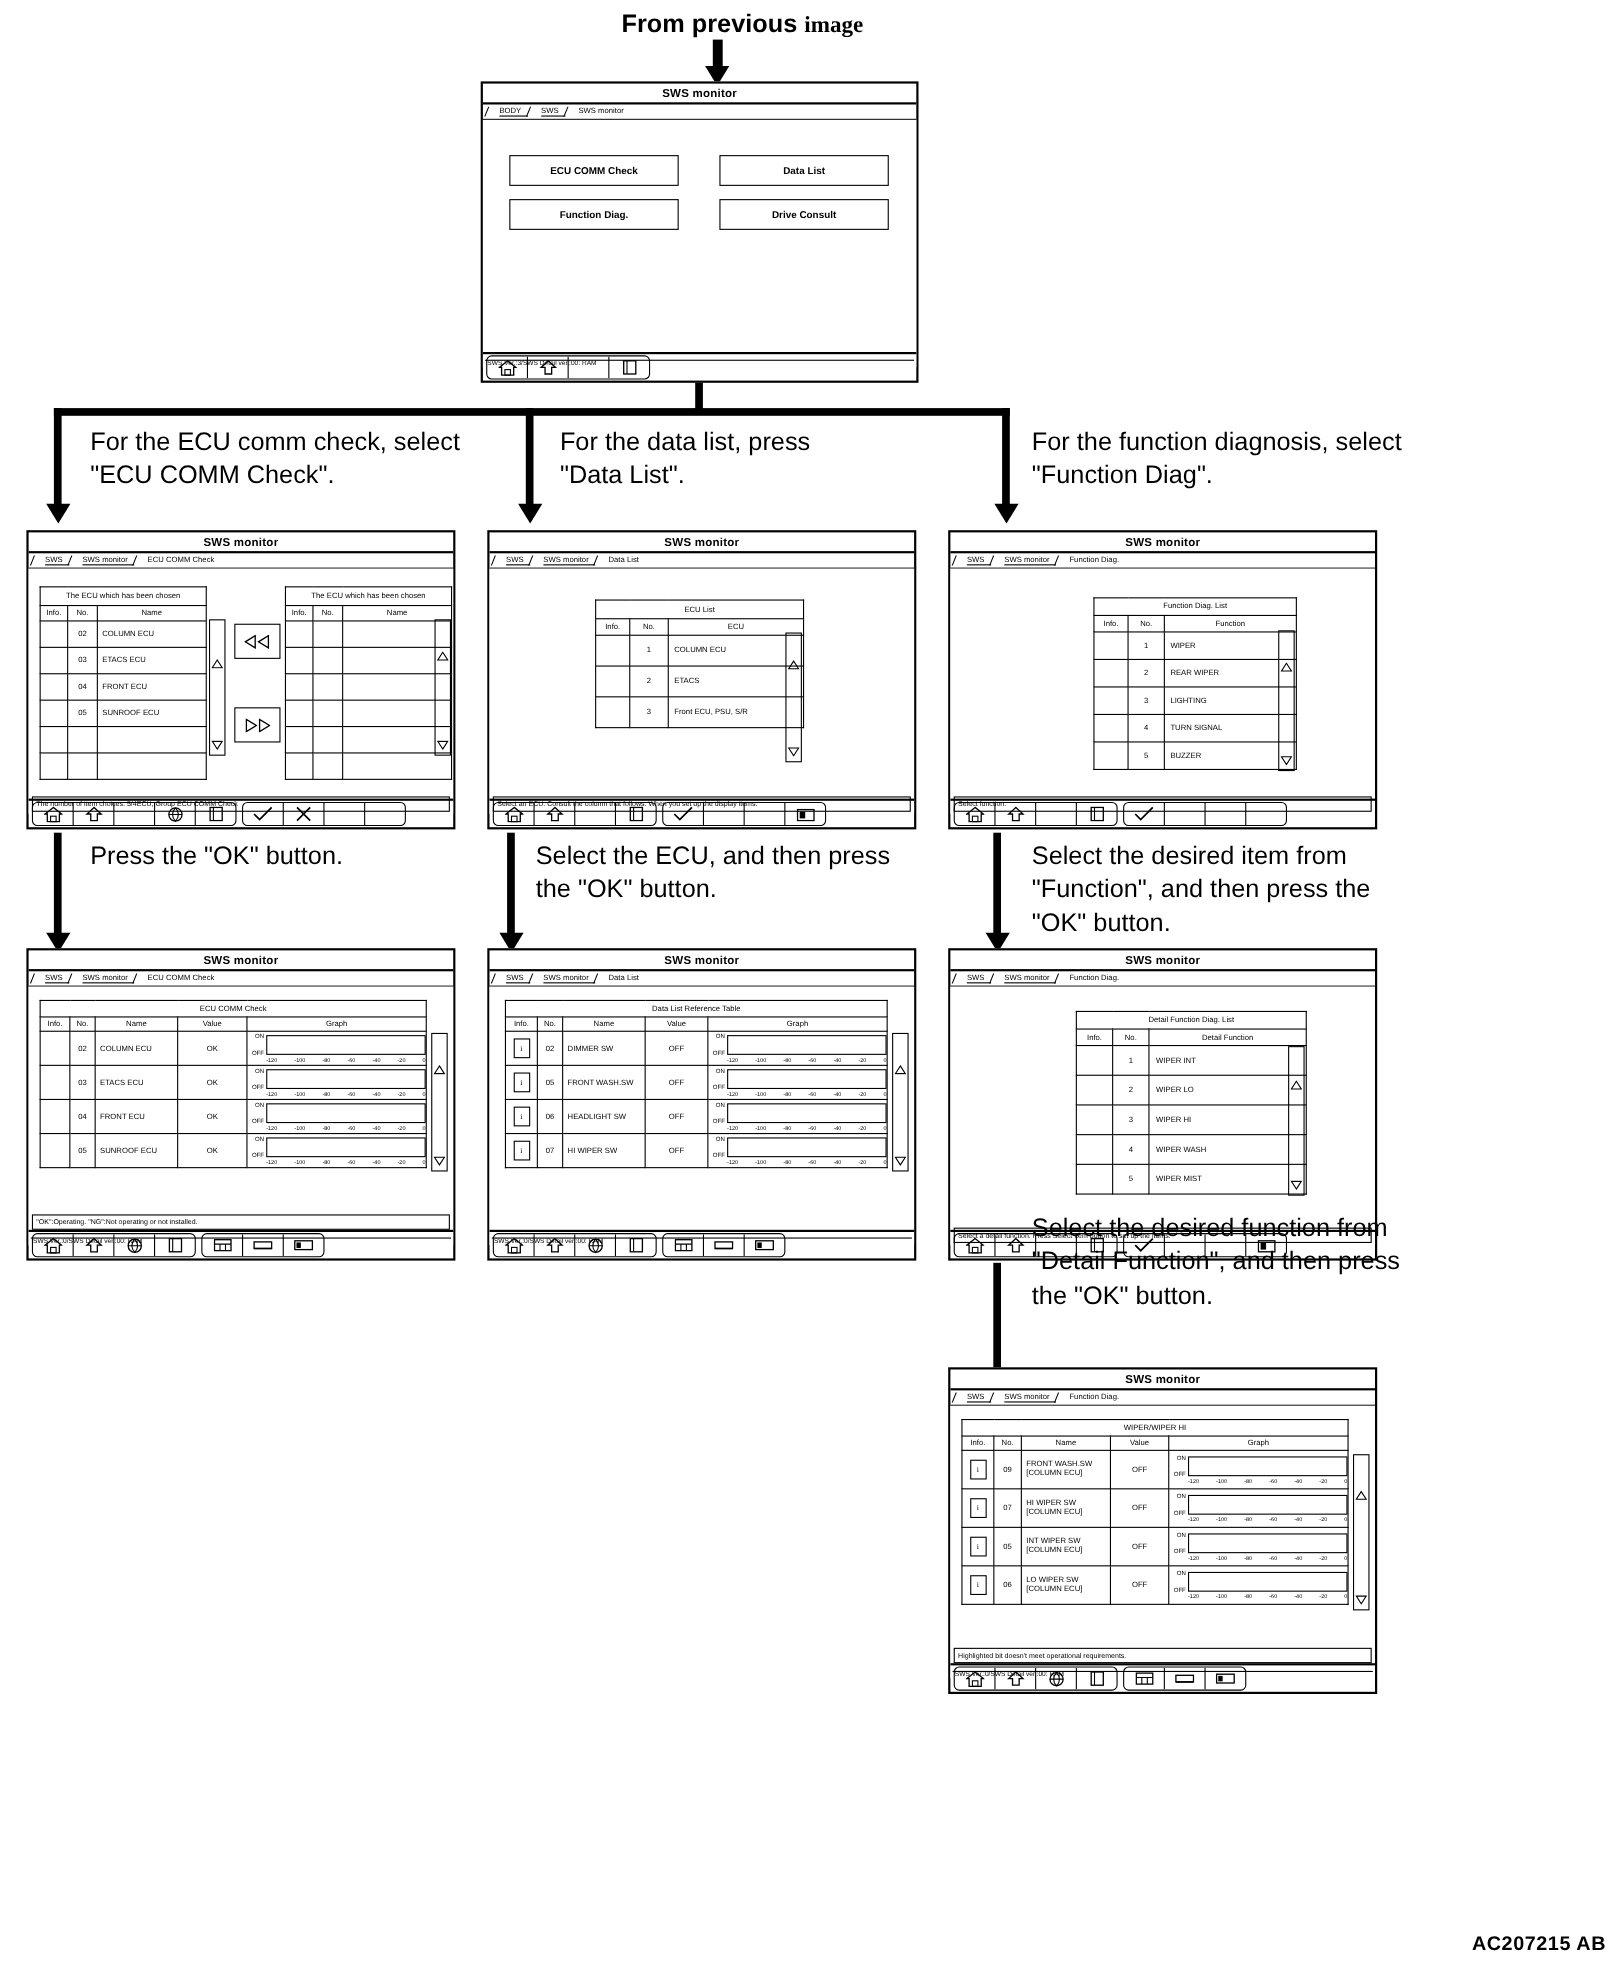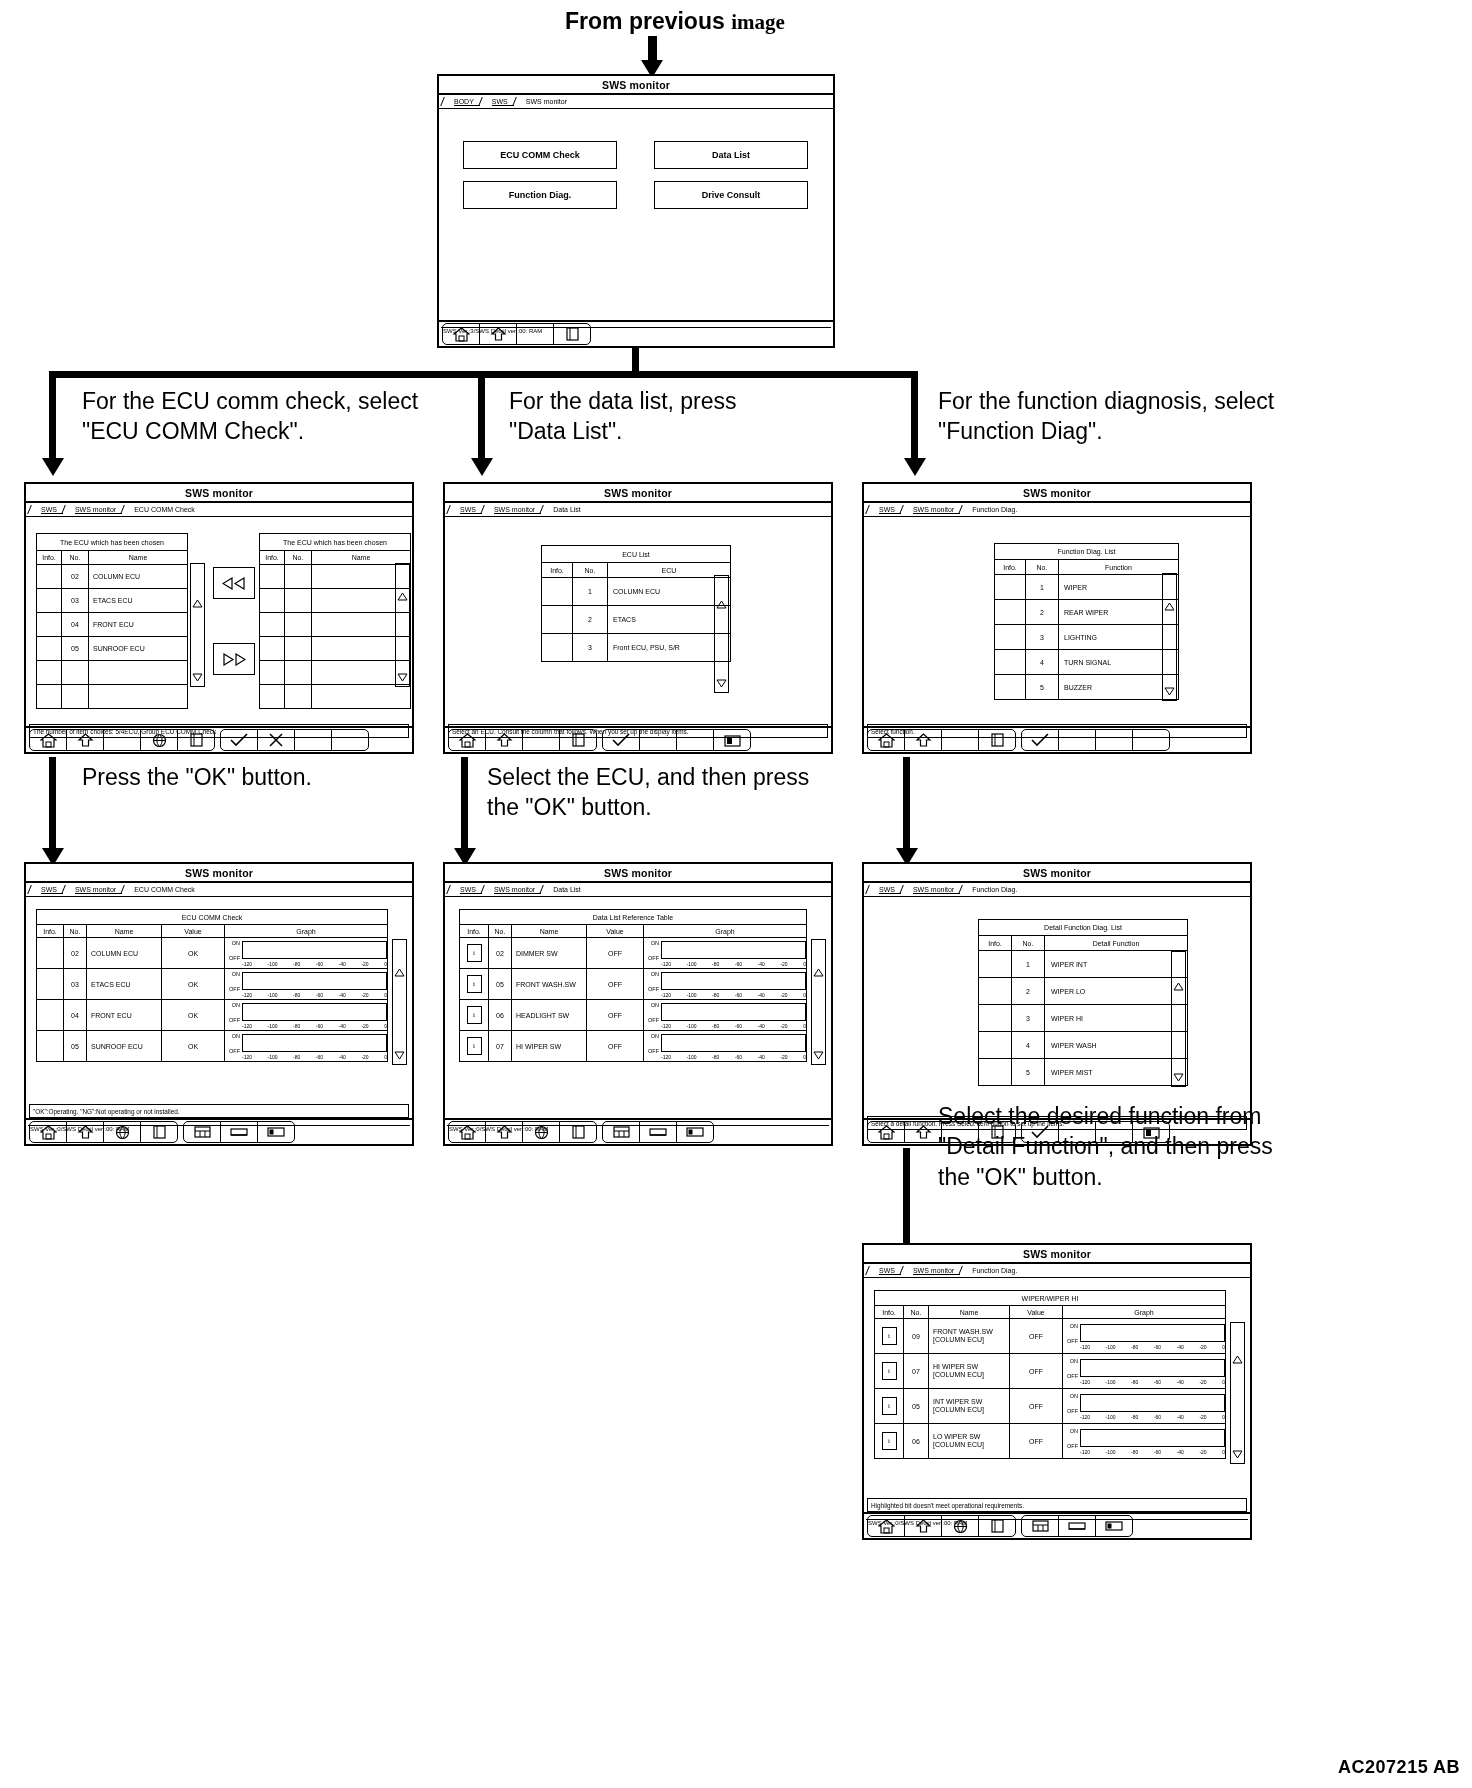--- a/index.html
+++ b/index.html
@@ -523,20 +523,23 @@
   <div class="arrowhead" style="left:42px;top:848px;"></div>
   <div class="callout" style="left:82px;top:762px;">Press the "OK" button.</div>
 
   <div class="vline" style="left:461px;top:757px;width:7px;height:98px;"></div>
   <div class="arrowhead" style="left:454px;top:848px;"></div>
   <div class="callout" style="left:487px;top:762px;white-space:pre;">Select the ECU, and then press
 the "OK" button.</div>
 
   <div class="vline" style="left:903px;top:757px;width:7px;height:98px;"></div>
   <div class="arrowhead" style="left:896px;top:848px;"></div>
+  <div class="callout" style="left:938px;top:762px;white-space:pre;">Select the desired item from
+"Function", and then press the
+"OK" button.</div>
 
   <div class="win" style="left:24px;top:862px;width:390px;height:284px;">
     <div class="win-title">SWS monitor</div>
     <div class="crumbbar">
       <span class="crumb">
           <i class="sl"></i>
           <span class="tx">SWS</span>
         </span>
       <span class="crumb">
           <i class="sl"></i>

